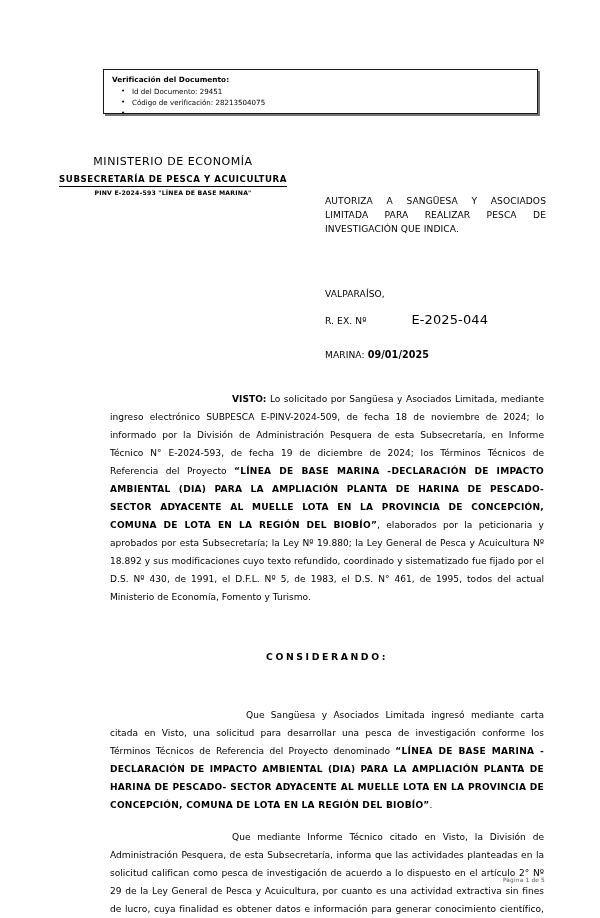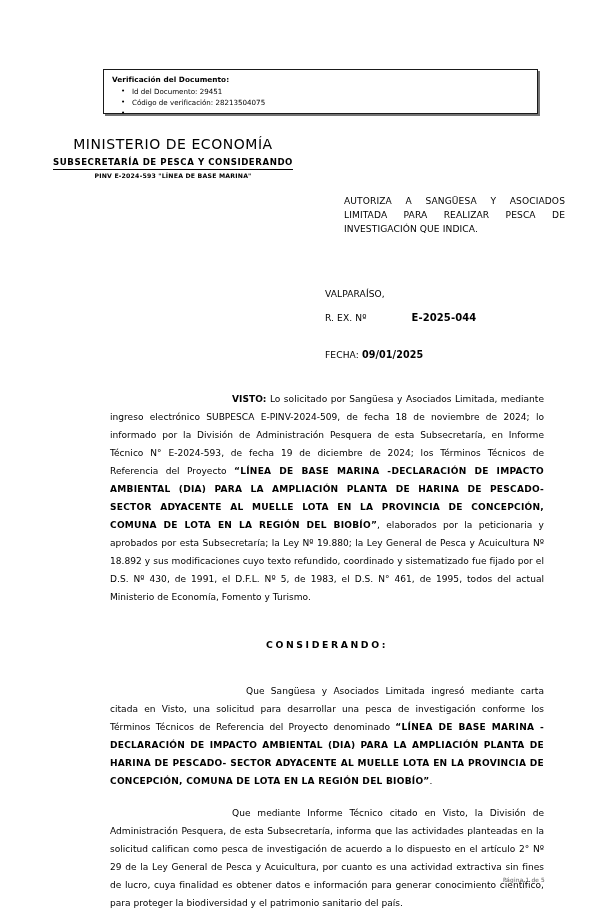--- a/index.html
+++ b/index.html
@@ -56,24 +56,25 @@
 
   
   #ministry-header {
     position: absolute;
     left: 28px;
     top: 139px;
     width: 290px;
     text-align: center;
   }
   #ministry-header .mh-line {
-    font-size: 14px;
+    font-size: 11px;
     line-height: 11.4px;
     letter-spacing: 0.55px;
     white-space: nowrap;
+    margin-top: 17px;
   }
   #ministry-header .mh-bold {
     font-size: 8.6px;
     font-weight: bold;
     letter-spacing: 0.55px;
     line-height: 12px;
     border-bottom: 1.4px solid #000;
     display: inline-block;
     padding-bottom: 0.5px;
     white-space: nowrap;
@@ -83,21 +84,21 @@
     font-weight: bold;
     letter-spacing: 0.2px;
     line-height: 10px;
     margin-top: 1px;
     white-space: nowrap;
   }
 
   
   #doc-subject {
     position: absolute;
-    left: 344px;
+    left: 325px;
     top: 194px;
     width: 221px;
     font-size: 9.1px;
     line-height: 14.1px;
     text-align: justify;
     letter-spacing: 0.1px;
   }
   #doc-place {
     position: absolute;
     left: 325px;
@@ -106,21 +107,21 @@
     letter-spacing: 0.1px;
     margin-top: 17px;
   }
   #doc-number {
     position: absolute;
     left: 325px;
     top: 312px;
     font-size: 9.1px;
     letter-spacing: 0.1px;
   }
-  #doc-number .value { font-weight: bold; font-size: 10px; padding-left: 42px; }
+  #doc-number .value { font-weight: normal; font-size: 13px; padding-left: 42px; }
   #doc-date {
     position: absolute;
     left: 325px;
     top: 349px;
     font-size: 9.1px;
     letter-spacing: 0.1px;
   }
   #doc-date .value { font-weight: bold; font-size: 9.6px; }
 
   
@@ -146,21 +147,21 @@
     letter-spacing: 0.25px;
   }
   .spacer-sm { height: 14.3px; }
   .spacer-md { height: 28.6px; }
 
   #considerando {
     text-align: center;
     font-size: 9.3px;
     font-weight: bold;
     letter-spacing: 2.6px;
-    margin: 4px;
+    margin: 16px;
     padding: 0;
   }
 
   
   #page-footer {
     position: absolute;
     left: 0;
     right: 0;
     top: 877px;
     text-align: right;
@@ -185,31 +186,31 @@
       <span>Código de verificación: 28213504075</span>
     </li>
     <li>
       <span class="bullet">•</span>
     </li>
   </ul>
 </div>
 
 <div id="ministry-header">
   <div class="mh-line">MINISTERIO DE ECONOMÍA</div>
-  <div><span class="mh-bold">SUBSECRETARÍA DE PESCA Y CONSIDERANDO</span></div>
+  <div><span class="mh-bold">SUBSECRETARÍA DE PESCA Y ACUICULTURA</span></div>
   <div class="mh-small">PINV E-2024-593 "LÍNEA DE BASE MARINA"</div>
 </div>
 
 <div id="doc-subject">AUTORIZA A SANGÜESA Y ASOCIADOS LIMITADA PARA REALIZAR PESCA DE INVESTIGACIÓN QUE INDICA.</div>
 <div id="doc-place">VALPARAÍSO,</div>
 <div id="doc-number">
   <span>R. EX. Nº </span><span class="value">E-2025-044</span>
 </div>
 <div id="doc-date">
-  <span>FECHA: </span><span class="value">09/01/2025</span>
+  <span>MARINA: </span><span class="value">09/01/2025</span>
 </div>
 
 <div id="body-content">
 
   <p class="para">
     <span class="lead-indent"></span><span class="b">VISTO:</span><span> Lo solicitado por Sangüesa y Asociados Limitada, mediante ingreso electrónico SUBPESCA E-PINV-2024-509, de fecha 18 de noviembre de 2024; lo informado por la División de Administración Pesquera de esta Subsecretaría, en Informe Técnico N° E-2024-593, de fecha 19 de diciembre de 2024; los Términos Técnicos de Referencia del Proyecto </span><span class="caps-bold">“LÍNEA DE BASE MARINA -DECLARACIÓN DE IMPACTO AMBIENTAL (DIA) PARA LA AMPLIACIÓN PLANTA DE HARINA DE PESCADO- SECTOR ADYACENTE AL MUELLE LOTA EN LA PROVINCIA DE CONCEPCIÓN, COMUNA DE LOTA EN LA REGIÓN DEL BIOBÍO”</span><span>, elaborados por la peticionaria y aprobados por esta Subsecretaría; la Ley Nº 19.880; la Ley General de Pesca y Acuicultura Nº 18.892 y sus modificaciones cuyo texto refundido, coordinado y sistematizado fue fijado por el D.S. Nº 430, de 1991, el D.F.L. Nº 5, de 1983, el D.S. N° 461, de 1995, todos del actual Ministerio de Economía, Fomento y Turismo.</span>
   </p>
 
   <div class="spacer-md"></div>
 

